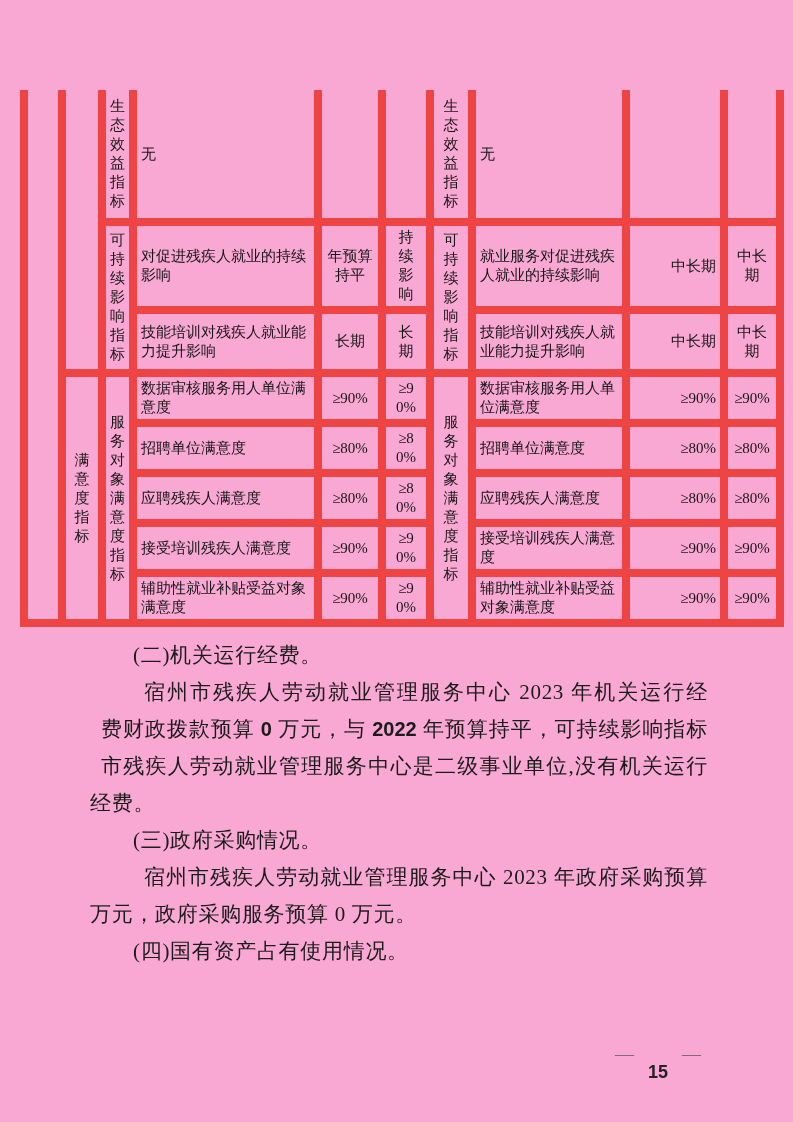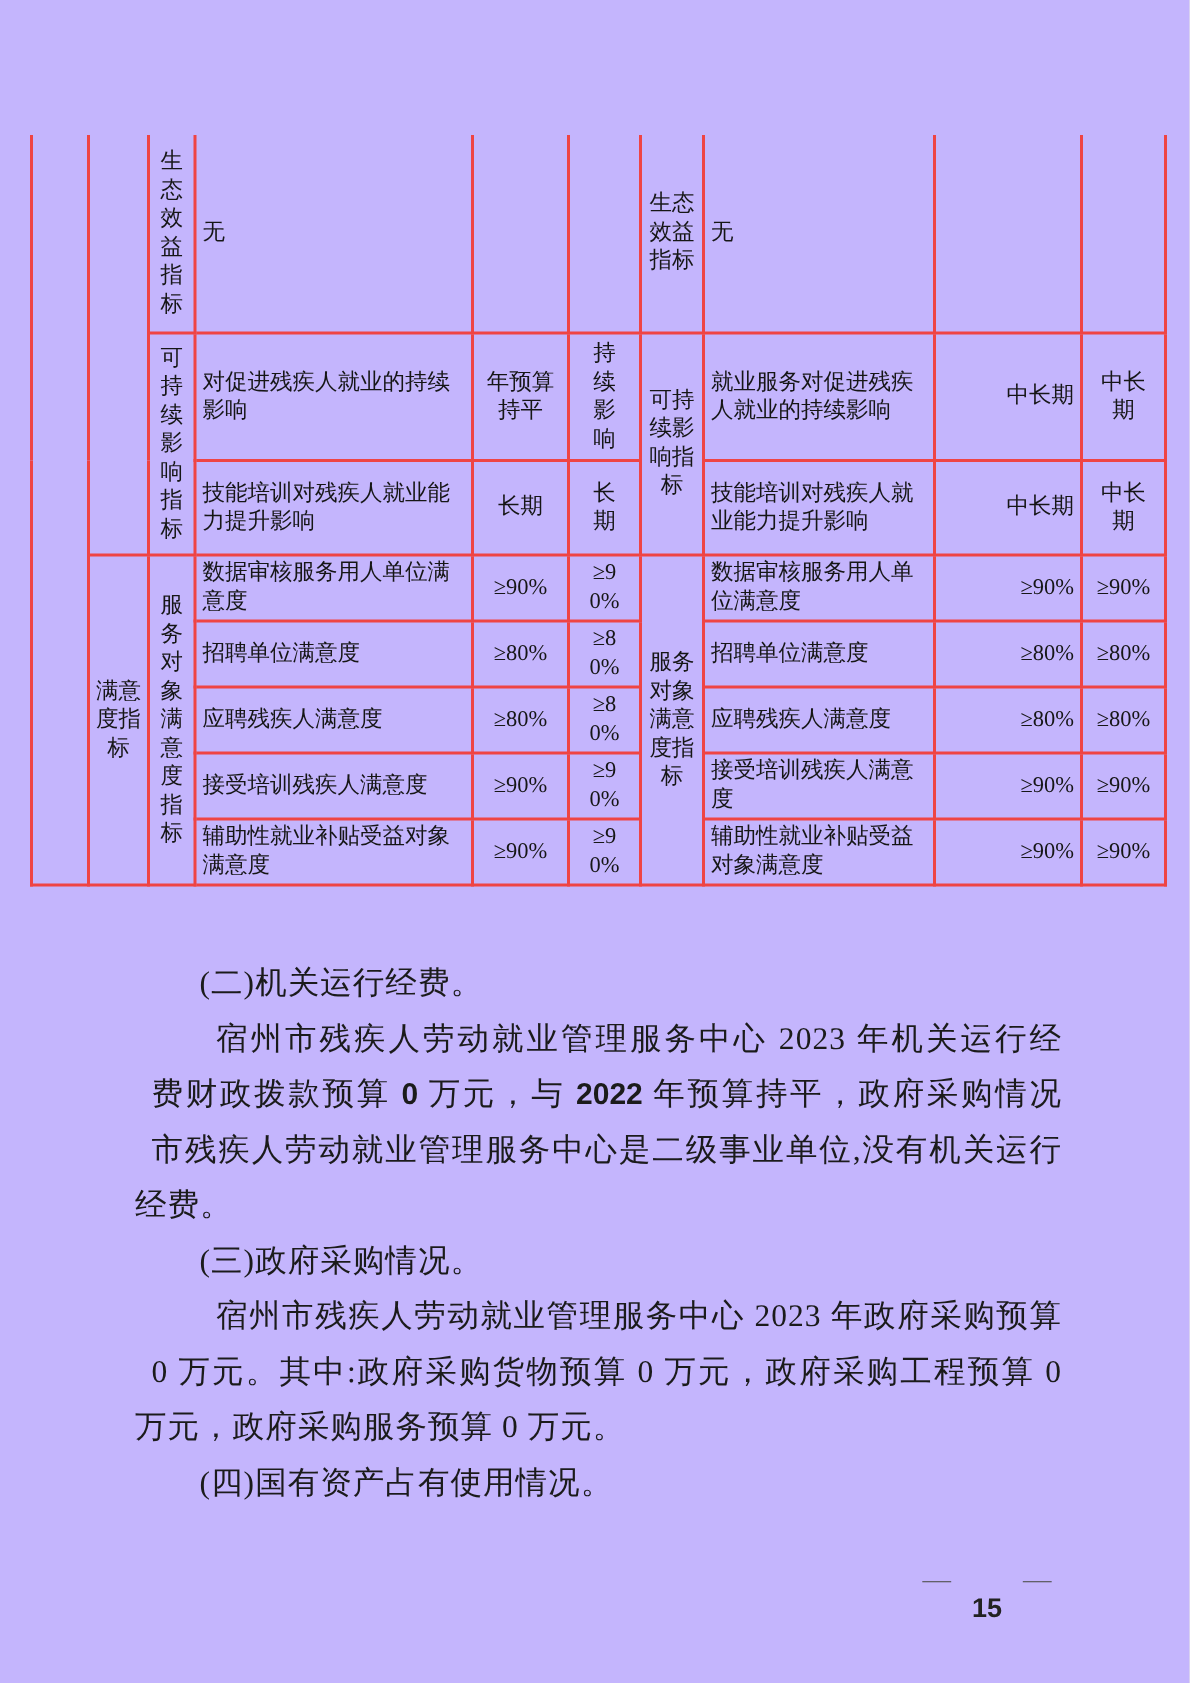--- a/index.html
+++ b/index.html
@@ -1,34 +1,34 @@
 <!DOCTYPE html>
 <html><head>
 <meta charset="utf-8">
 <style>
   html,body{margin:0;padding:0;background:#e8e8e8;}
   .page{
     position:relative;
     width:793px;height:1122px;
     margin:0 auto;
-    background:#c4b5fd;
+    background:#f9a8d4;
     font-family:"Liberation Serif","DejaVu Serif",serif;
     color:#111;
     overflow:hidden;
   }
 
   
   table.perf{
     position:absolute;left:20px;top:90px;
     width:756px;
     border-collapse:collapse;
     table-layout:fixed;
   }
   table.perf td{
-    border:2px solid #ef4444;
+    border:8px solid #ef4444;
     font-size:15px;
     line-height:19px;
     vertical-align:middle;
     color:#161616;
     word-break:break-all;
     padding:2px 4px;
     overflow:hidden;
   }
   table.perf tr:first-child td{border-top:none;}
   td.cat{text-align:center;line-height:21px;}
@@ -183,26 +183,25 @@
           <td class="name col7">辅助性就业补贴受益对象满意度</td>
           <td class="val col8">≥90%</td>
           <td class="val col9">≥90%</td>
         </tr>
       </tbody>
   </table>
 
   <div class="body-text" id="body-text">
       <div class="tline indent"><span>(二)机关运行经费。</span></div>
       <div class="tline justify indent"><span>宿州市残疾人劳动就业管理服务中心 2023 年机关运行经</span></div>
-      <div class="tline justify"><span>费财政拨款预算 </span><span class="num-bold">0</span><span> 万元，与 </span><span class="num-bold">2022</span><span> 年预算持平，政府采购情况</span></div>
+      <div class="tline justify"><span>费财政拨款预算 </span><span class="num-bold">0</span><span> 万元，与 </span><span class="num-bold">2022</span><span> 年预算持平，可持续影响指标</span></div>
       <div class="tline justify"><span>市残疾人劳动就业管理服务中心是二级事业单位,没有机关运行</span></div>
       <div class="tline"><span>经费。</span></div>
       <div class="tline indent"><span>(三)政府采购情况。</span></div>
       <div class="tline justify indent"><span>宿州市残疾人劳动就业管理服务中心 2023 年政府采购预算</span></div>
-      <div class="tline justify"><span>0 万元。其中:政府采购货物预算 0 万元，政府采购工程预算 0</span></div>
       <div class="tline"><span>万元，政府采购服务预算 0 万元。</span></div>
       <div class="tline indent"><span>(四)国有资产占有使用情况。</span></div>
     </div>
 
   <div class="page-number">
     <span class="dash">—</span>
     <span class="num">15</span>
     <span class="dash">—</span>
   </div>
 

